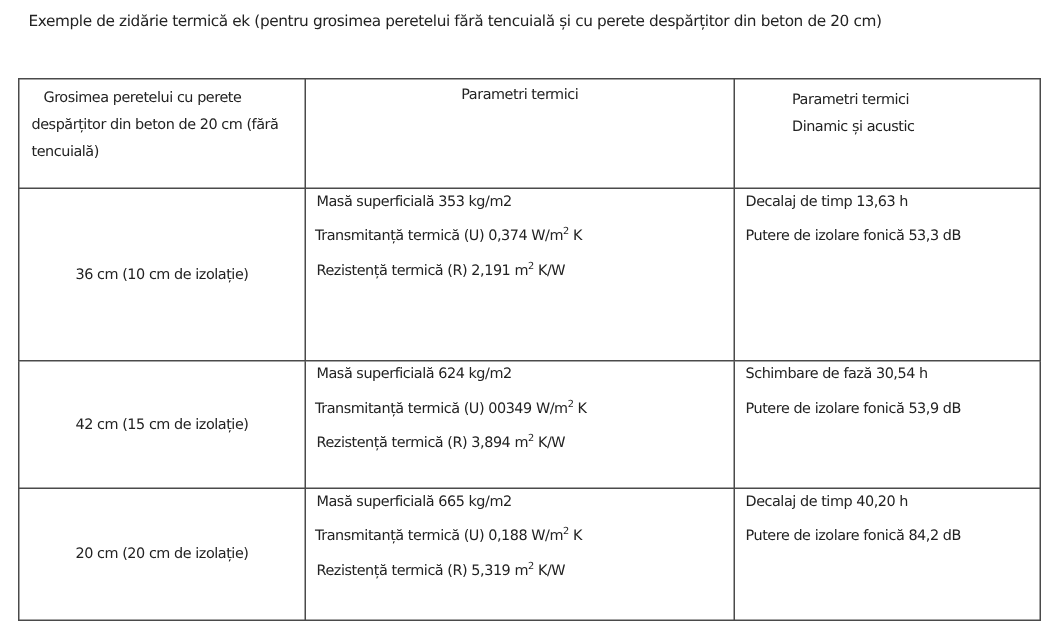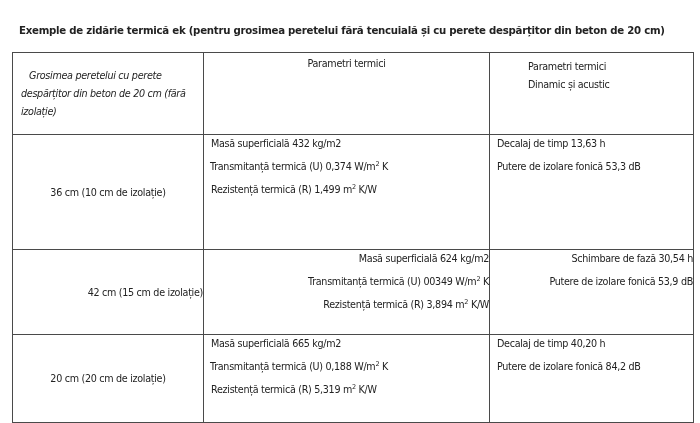--- a/index.html
+++ b/index.html
@@ -2,39 +2,39 @@
 <html><head>
 <meta charset="utf-8">
 <style>
   html, body { margin: 0; padding: 0; background: #ffffff; }
   body {
     width: 700px; height: 423px; position: relative; overflow: hidden;
     font-family: "DejaVu Sans", sans-serif; color: #222222;
     font-size: 10px;
   }
   .title {
-    position: absolute; left: 19px; top: 25px;
-    font-size: 10.2px; letter-spacing: -0.25px; white-space: nowrap; font-weight: bold;
+    position: absolute; left: 19px; top: 9px;
+    font-size: 10.2px; letter-spacing: -0.25px; white-space: nowrap;
   }
   table {
     position: absolute; left: 12px; top: 52px;
     width: 681px; border-collapse: collapse; table-layout: fixed;
   }
   td {
     border: 1.5px solid #4a4a4a; vertical-align: top; padding: 0;
     font-size: 9.6px; letter-spacing: -0.3px;
   }
   col.c1 { width: 191px; }
   col.c2 { width: 286px; }
   col.c3 { width: 204px; }
   tr.head td { height: 67px; }
   tr.r1 td { height: 114px; }
-  tr.r2 td { height: 84px; text-align: right; }
+  tr.r2 td { height: 84px; }
   tr.r3 td { height: 87px; }
-  .h1 { padding: 14px 6px 0 8px; line-height: 18px; font-style: italic; }
+  .h1 { padding: 4px 6px 0 8px; line-height: 18px; }
   .h1 .l1 { display: block; padding-left: 8px; }
   .h2 { text-align: center; padding-top: 5px; }
   .h3 { padding: 5px 0 0 38px; line-height: 18px; }
   .rowlabel { vertical-align: middle; text-align: center; }
   .params { padding-left: 7px; }
   .params div { line-height: 14px; white-space: nowrap; }
   .acoustic { padding-left: 7px; }
   .acoustic div { line-height: 14px; white-space: nowrap; }
   sup { font-size: 6.5px; vertical-align: 4px; line-height: 0; }
 </style>
@@ -47,37 +47,37 @@
   <colgroup>
       <col class="c1">
       <col class="c2">
       <col class="c3">
     </colgroup>
   <tbody>
       <tr class="head">
     <td class="h1">
       <span class="l1">Grosimea peretelui cu perete</span>
       <span>despărțitor din beton de 20 cm (fără</span><br>
-      <span>izolație)</span>
+      <span>tencuială)</span>
     </td>
     <td class="h2">
       <span>Parametri termici</span>
     </td>
     <td class="h3">
       <span>Parametri termici</span><br>
       <span>Dinamic și acustic</span>
     </td>
   </tr>
 
   <tr class="r1">
     <td class="rowlabel">36 cm (10 cm de izolație)</td>
     <td class="params">
-      <div style="padding-top:2px">Masă superficială 432 kg/m2</div>
+      <div style="padding-top:2px">Masă superficială 353 kg/m2</div>
       <div style="padding-top:9px;margin-left:-1px"><span>Transmitanță termică (U) 0,374 W/m</span><sup>2</sup><span> K</span></div>
-      <div style="padding-top:9px"><span>Rezistență termică (R) 1,499 m</span><sup>2</sup><span> K/W</span></div>
+      <div style="padding-top:9px"><span>Rezistență termică (R) 2,191 m</span><sup>2</sup><span> K/W</span></div>
     </td>
     <td class="acoustic">
       <div style="padding-top:2px">Decalaj de timp 13,63 h</div>
       <div style="padding-top:9px">Putere de izolare fonică 53,3 dB</div>
     </td>
   </tr>
 
   <tr class="r2">
     <td class="rowlabel">42 cm (15 cm de izolație)</td>
     <td class="params">

